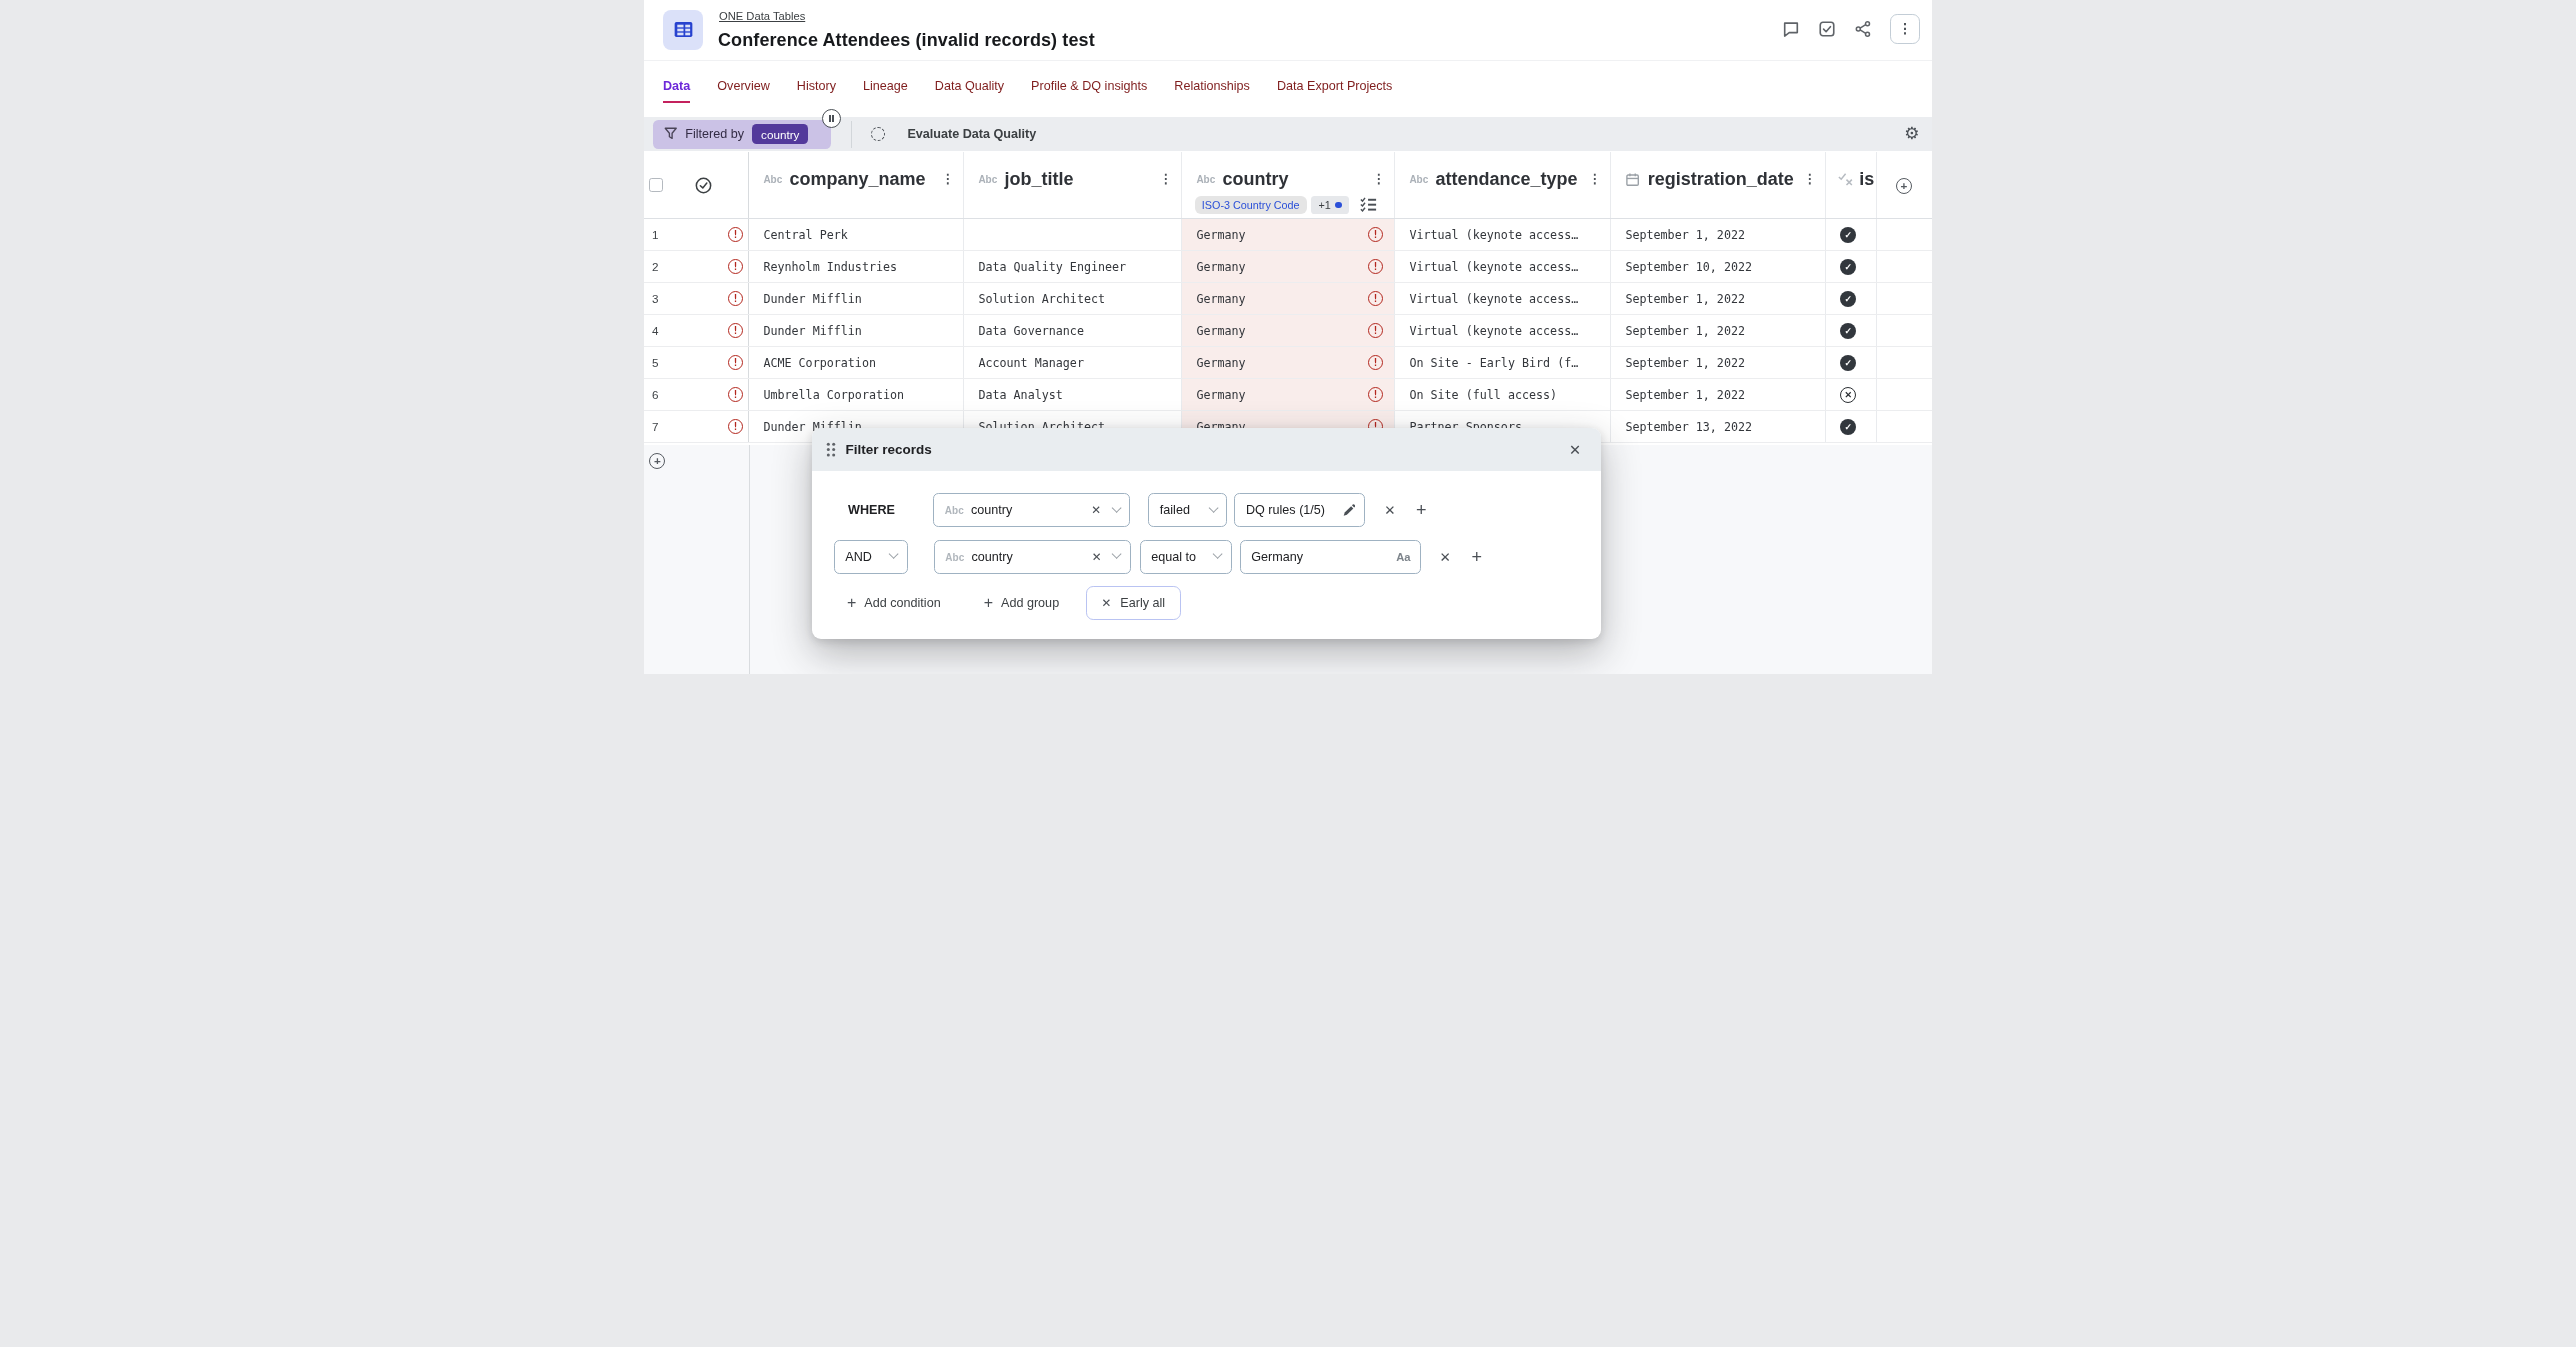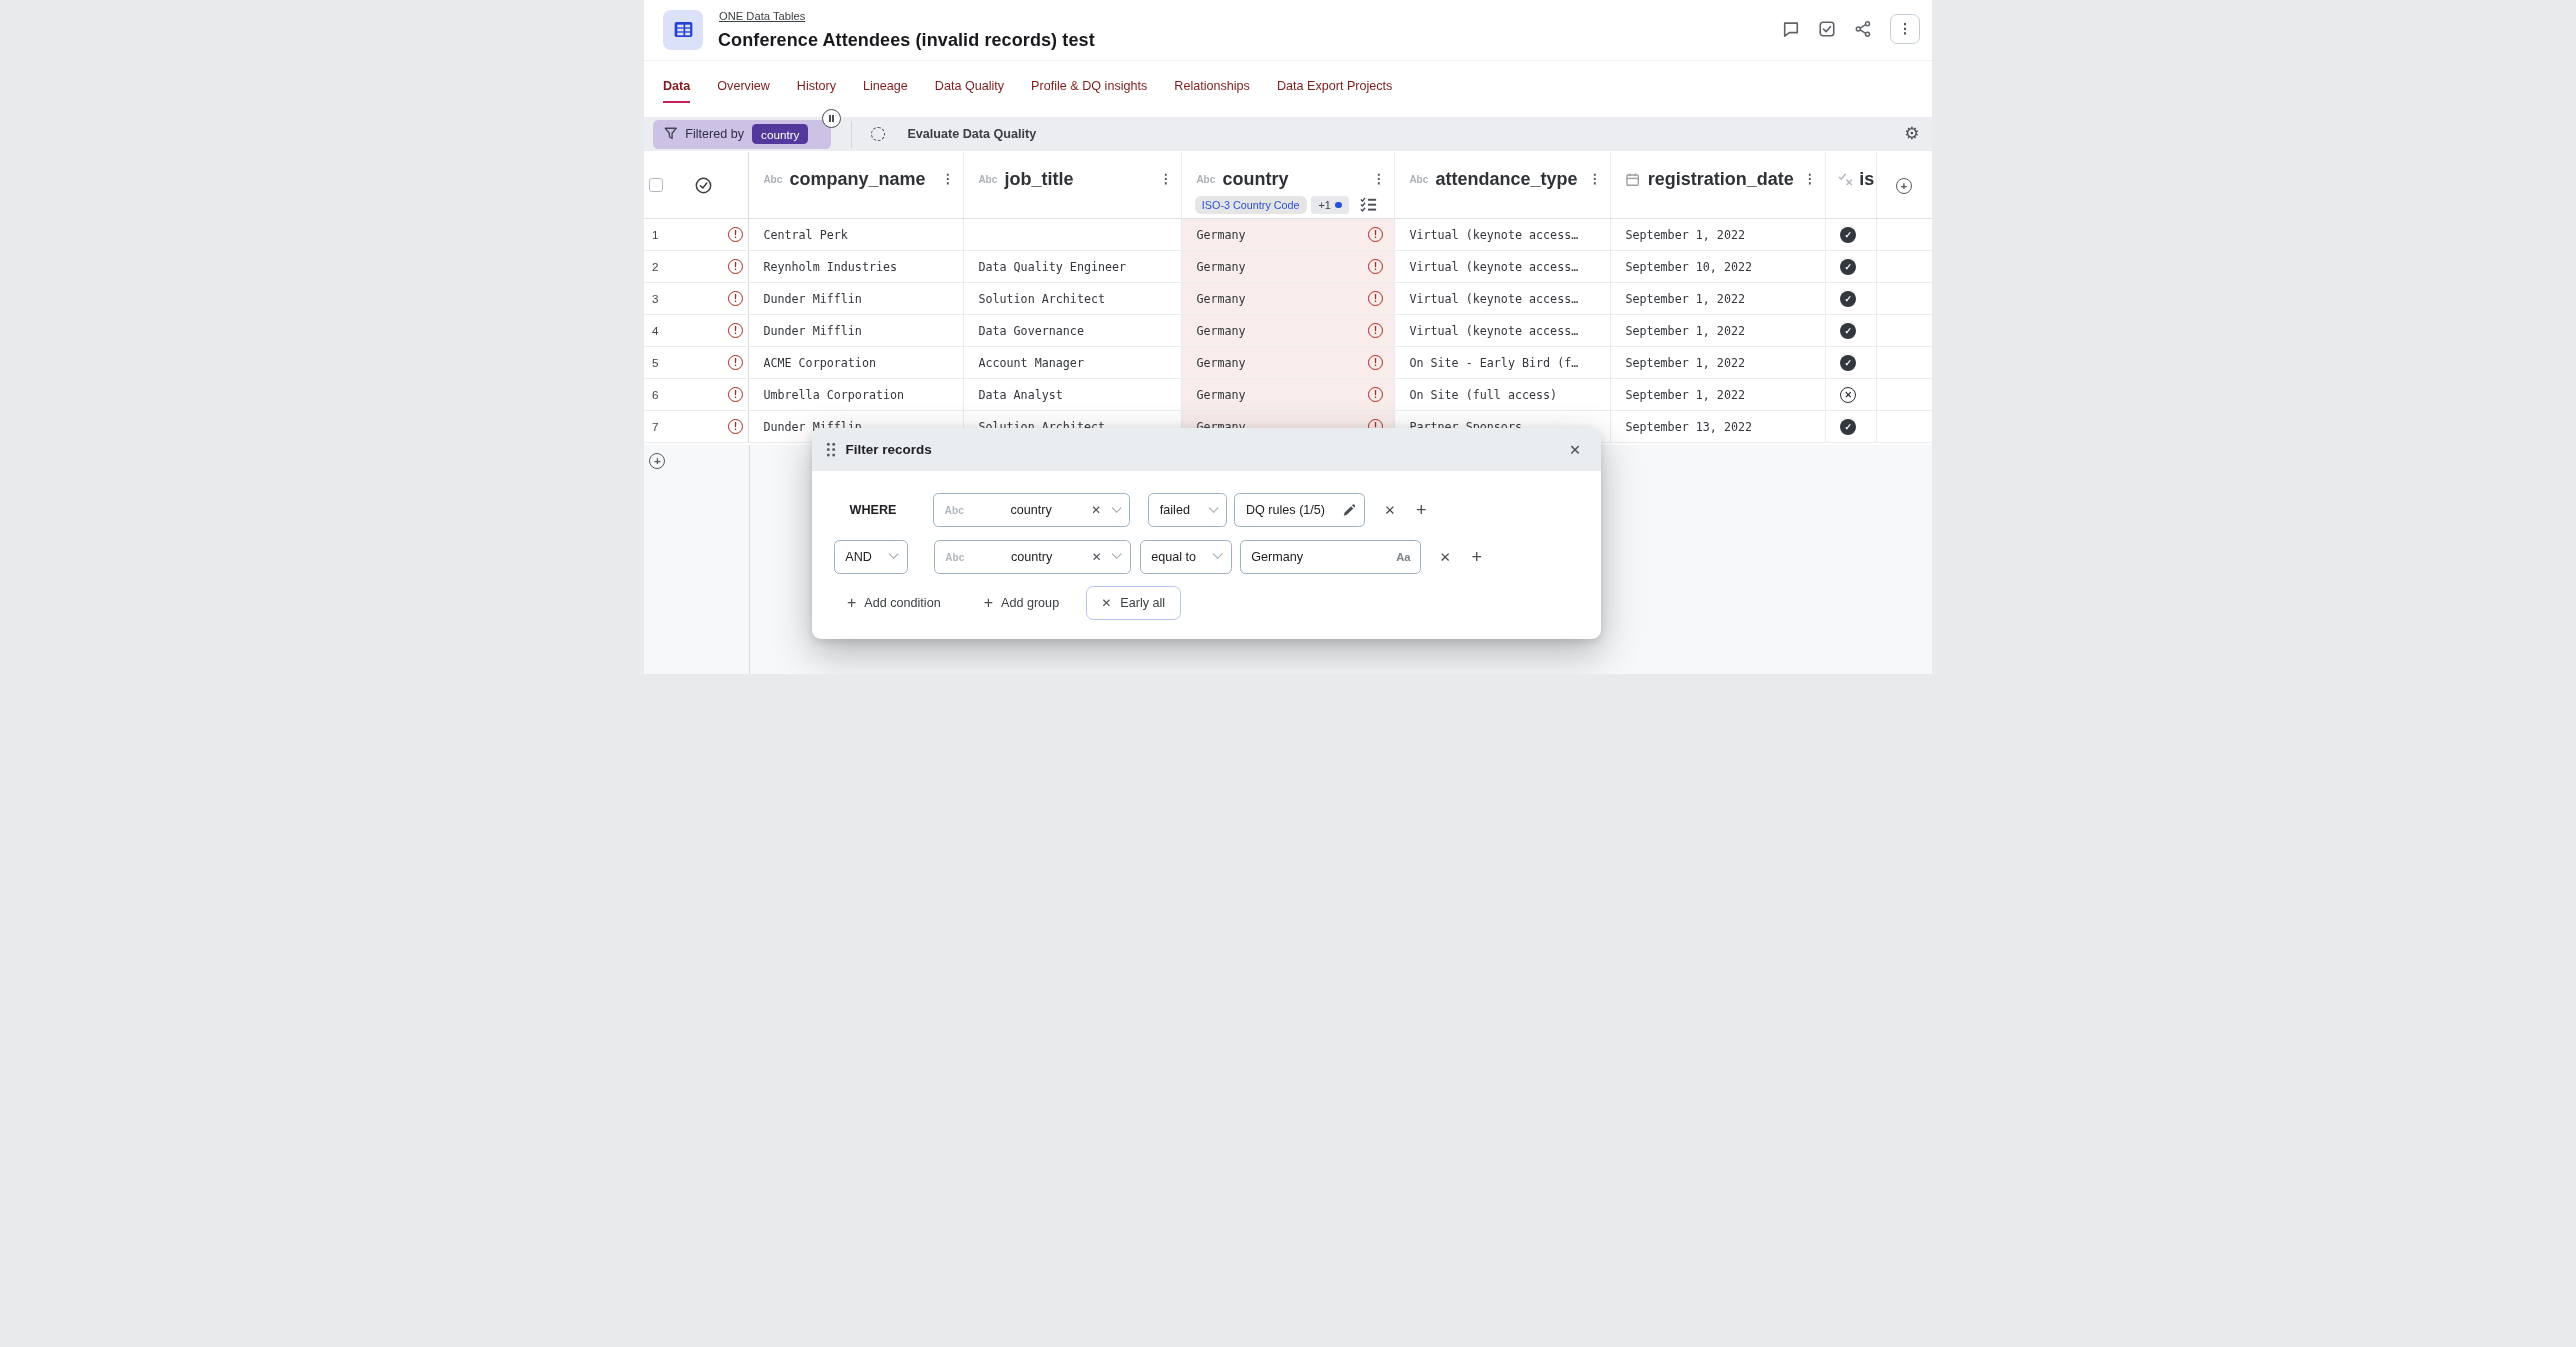--- a/index.html
+++ b/index.html
@@ -1,35 +1,34 @@
 <!DOCTYPE html>
 <html style="font-size:14.4px"><head>
 <meta charset="utf-8">
 <style>
   * { margin:0; padding:0; box-sizing:border-box; }
   html,body { background:#e9eaec; }
   .screen {
     position:relative; width:1288px; height:674px; overflow:hidden;
     background:#ffffff; font-family:"Liberation Sans", sans-serif; color:#202124;
     margin:0 auto;
-    text-align:center;
   }
   
   .app-header { position:absolute; left:0; top:0; width:100%; height:61px; background:#fff; border-bottom:0.9px solid #f0f1f3; z-index:3; }
   .title-icon { position:absolute; left:19px; top:10px; width:40px; height:40px; border-radius:8px; background:#dbe1f9; display:flex; align-items:center; justify-content:center; }
   .breadcrumb { position:absolute; left:75px; top:10px; font-size:11.2px; color:#3c4043; text-decoration:underline; cursor:pointer; }
   .page-title { position:absolute; left:74px; top:30px; font-size:18px; font-weight:700; color:#17191c; letter-spacing:0.1px; }
   .hdr-icons { position:absolute; right:11.7px; top:13.5px; display:flex; align-items:center; gap:18px; }
   .hdr-icons svg { display:block; }
   .kebab-btn { width:30.5px; height:30.5px; border:0.9px solid #c3cdd6; border-radius:7.2px; background:#fff; display:flex; align-items:center; justify-content:center; cursor:pointer; }
   .kebab-glyph { font-size:13.5px; font-weight:700; color:#4a4f55; line-height:1; }
   
   .tabs { position:absolute; left:19px; top:79px; display:flex; gap:27px; z-index:3; }
   .tab { font-size:12.6px; color:#7f1d1d; padding-bottom:8px; border-bottom:2.7px solid transparent; cursor:pointer; white-space:nowrap; }
-  .tab.active { color:#7f1d1d; font-weight:700; border-bottom-color:#c4215d; }
+  .tab.active { color:#6d28d9; font-weight:700; border-bottom-color:#c4215d; }
   
   .toolbar { position:absolute; left:0; top:117px; width:100%; height:34px; background:#ebedf0; z-index:3; }
   .filter-pill { position:absolute; left:9px; top:2.7px; height:29px; width:178px; background:#cbc2e6; border-radius:5.4px; display:flex; align-items:center; padding:0 0 0 10.8px; gap:8px; cursor:pointer; }
   .filter-pill .lbl { font-size:12.6px; color:#332c45; font-weight:500; }
   .filter-badge { background:#53399b; color:#fff; border-radius:4.5px; padding:3.6px 9px; font-size:11.7px; }
   .pause-btn { position:absolute; left:178px; top:-8px; width:19px; height:19px; background:#fff; border:1.8px solid #4a4f55; border-radius:50%; display:flex; align-items:center; justify-content:center; gap:1.8px; cursor:pointer; z-index:4; }
   .pause-btn i { display:block; width:1.8px; height:6.3px; background:#4a4f55; }
   .toolbar-divider { position:absolute; left:207px; top:3.6px; width:0.9px; height:27px; background:#d2d6da; }
   .evaluate-btn { position:absolute; left:227px; top:0; height:34px; display:flex; align-items:center; gap:22px; cursor:pointer; }
   .dash-circle { width:14.4px; height:14.4px; border:1.8px dashed #4a4f55; border-radius:50%; }

